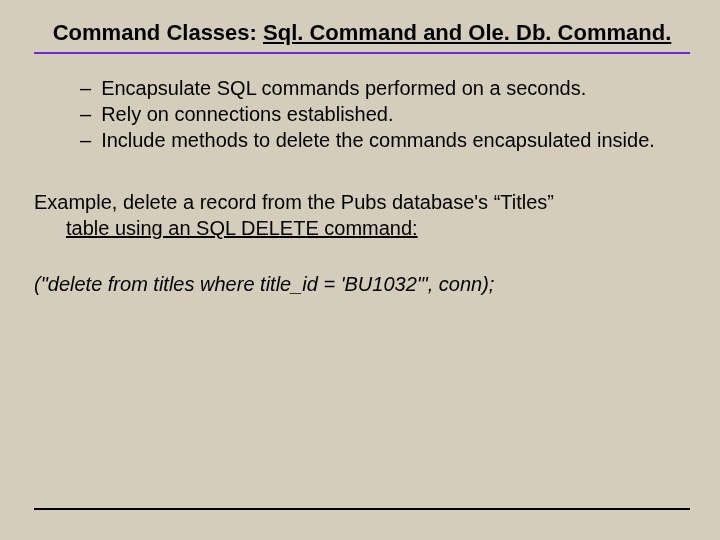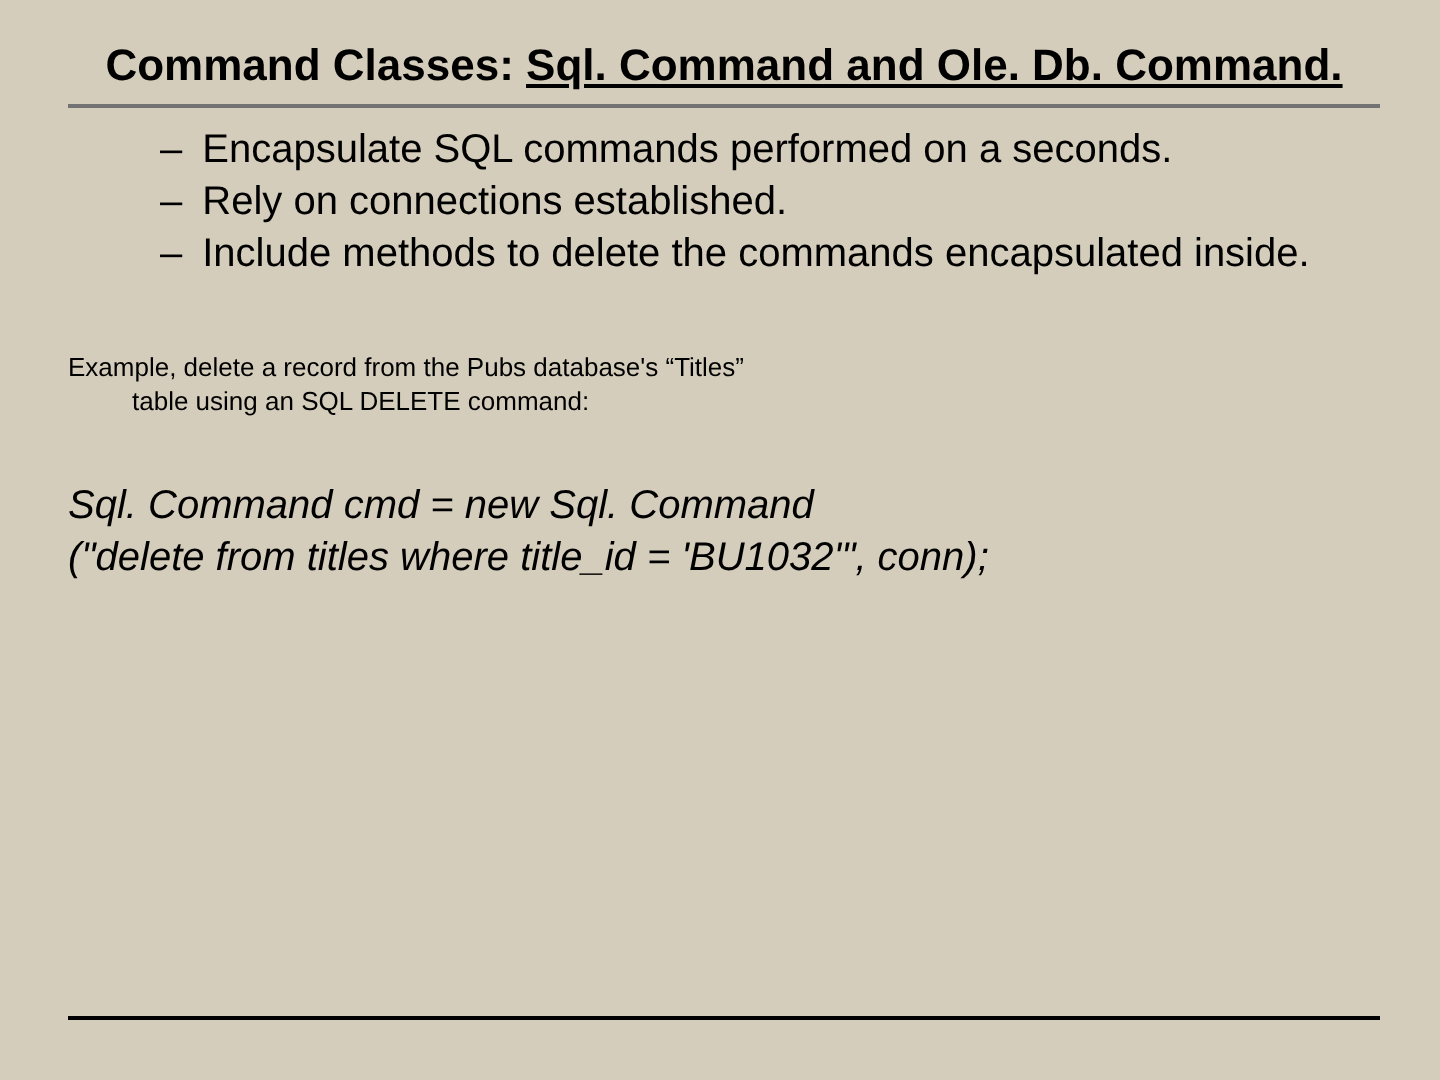--- a/index.html
+++ b/index.html
@@ -15,23 +15,23 @@
     color: #000;
   }
   .slide {
     padding: 20px 30px 20px 34px;
     box-sizing: border-box;
     width: 100%;
     height: 100%;
     position: relative;
   }
   .title-wrap {
-    border-bottom: 2px solid #737373;
+    border-bottom: 2px solid #6d28d9;
     padding-bottom: 6px;
-    margin-bottom: 8px;
+    margin-bottom: 21px;
   }
   .title {
     font-size: 22px;
     font-weight: bold;
     text-align: center;
   }
   .title .plain { text-decoration: none; }
   .title .ul { text-decoration: underline; }
   .bullets {
     margin: 0 0 36px 0;
@@ -42,26 +42,27 @@
     align-items: flex-start;
     font-size: 20px;
     line-height: 1.3;
   }
   .dash {
     margin-right: 10px;
     flex: 0 0 auto;
   }
   .btxt { flex: 1 1 auto; }
   .example {
-    font-size: 13px;
+    font-size: 20px;
     line-height: 1.3;
     margin-bottom: 30px;
   }
   .example-cont {
     padding-left: 32px;
+    text-decoration: underline;
   }
   .code {
     font-size: 20px;
     font-style: italic;
     line-height: 1.3;
   }
   .bottom-rule {
     position: absolute;
     left: 34px;
     right: 30px;
@@ -94,18 +95,17 @@
       <span class="btxt">Include methods to delete the commands encapsulated inside.</span>
     </div>
   </div>
 
   <div class="example">
     <div>Example, delete a record from the Pubs database's “Titles”</div>
     <div class="example-cont">table using an SQL DELETE command:</div>
   </div>
 
   <div class="code">
-    <div>Sql. Command  cmd = new Sql. Command</div>
     <div> ("delete from titles where title_id = 'BU1032'", conn);</div>
   </div>
 
   <div class="bottom-rule"></div>
 </div>
 
 </body></html>

